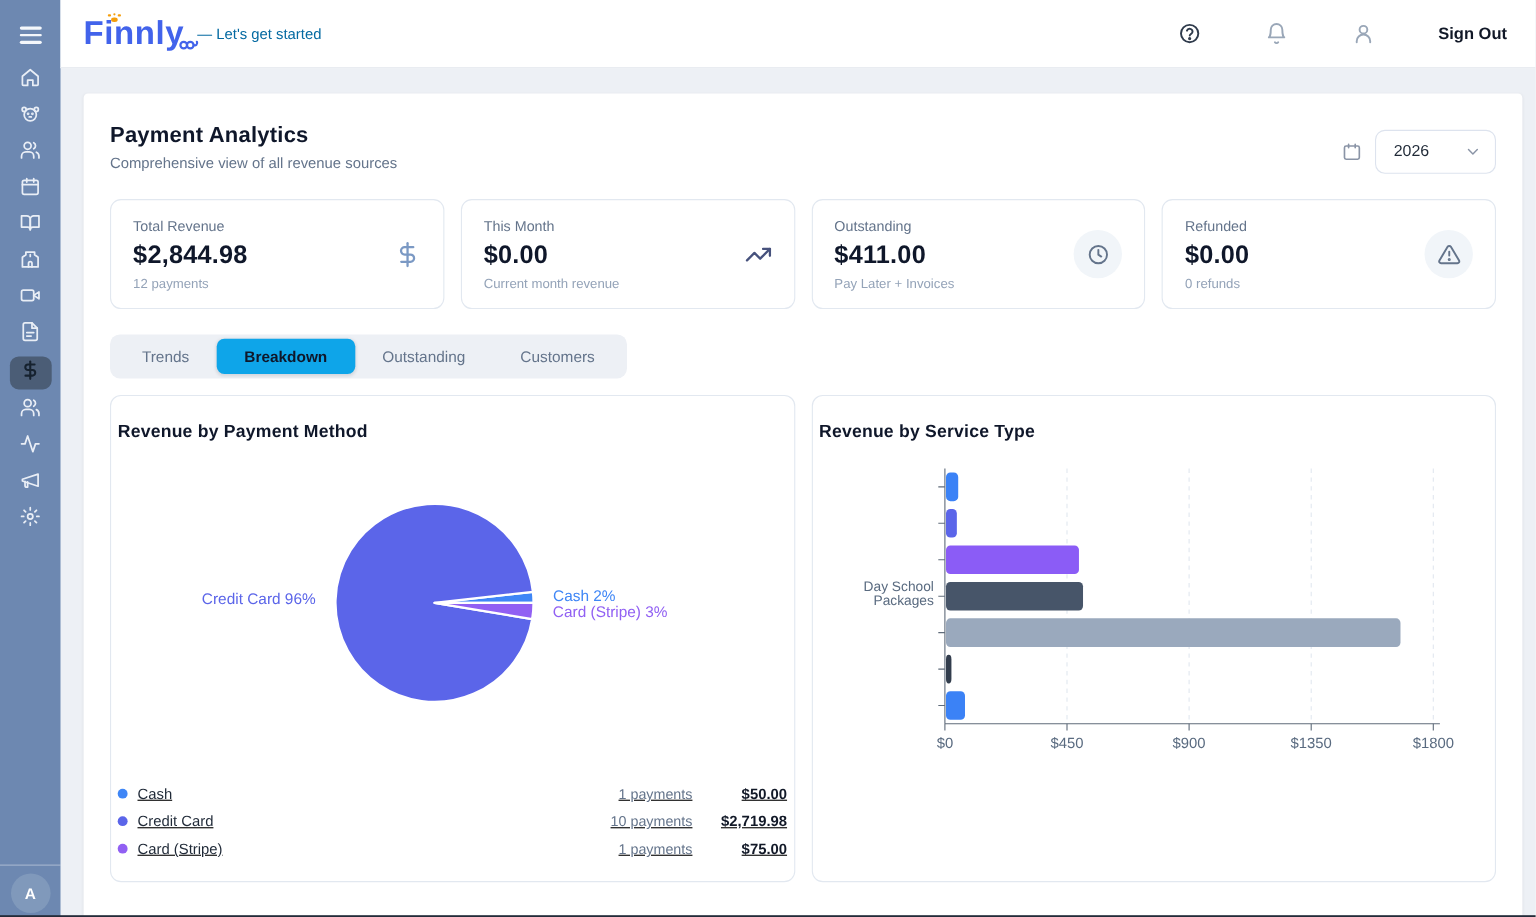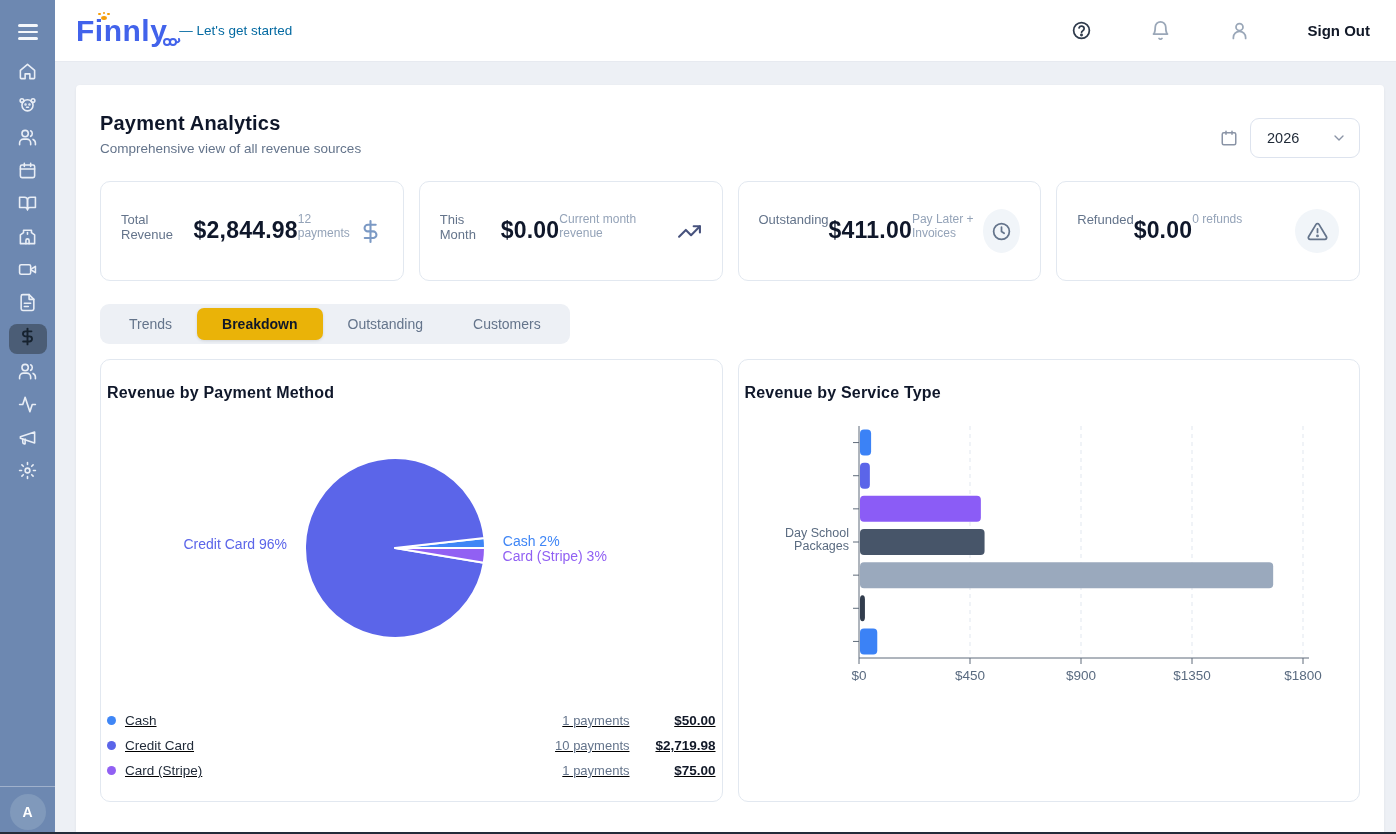--- a/index.html
+++ b/index.html
@@ -47,36 +47,36 @@
   .year-wrap { margin-left:auto; display:flex; align-items:center; gap:12px; margin-top:6px; }
   .year-cal { color:#8a94a6; display:flex; }
   .year-cal svg { width:18px; height:18px; }
   .year-select { width:110px; height:40px; border:1px solid #dde3ee; border-radius:9px; display:flex; align-items:center; padding:0 12px 0 16px; cursor:pointer; background:#fff; }
   .year-val { font-size:14.5px; color:#1f2937; }
   .year-chev { margin-left:auto; color:#8a94a6; display:flex; }
 
   
   .stats { display:grid; grid-template-columns:repeat(4,1fr); gap:15px; margin-top:23px; }
   .stat-card { border:1px solid #e2e8f0; border-radius:10px; height:100px; padding:16px 20px; display:flex; align-items:center; background:#fff; }
-  .stat-left { display:flex; flex-direction:row;justify-content:space-between; }
+  .stat-left { display:flex; flex-direction:column;justify-content:space-between; }
   .stat-label { font-size:13px; color:#64748b; }
   .stat-value { font-size:23px; font-weight:800; color:#0f172a; margin:5px 0 6px; letter-spacing:.2px; }
   .stat-sub { font-size:12px; color:#94a3b8; }
   .stat-icon { margin-left:auto; display:flex; align-items:center; justify-content:center; }
   .stat-icon svg { width:25px; height:25px; }
   .icon-circle { width:44px; height:44px; border-radius:50%; background:#f1f5f9; }
   .icon-circle svg { width:21px; height:21px; }
   .c-dollar { color:#7b99c4; }
   .c-trend { color:#47527d; }
   .c-soft { color:#64748b; }
 
   
   .tabs { display:inline-flex; background:#edf0f5; border-radius:9px; padding:4px; margin-top:23px; }
   .tab { border:none; background:transparent; font-family:inherit; font-size:14px; color:#64748b; padding:8px 25px; border-radius:7px; cursor:pointer; }
-  .tab.active { background:#eab308; color:#0f172a; font-weight:700; box-shadow:0 1px 3px rgba(15,23,42,.12); }
+  .tab.active { background:#0ea5e9; color:#0f172a; font-weight:700; box-shadow:0 1px 3px rgba(15,23,42,.12); }
 
   
   .charts { display:grid; grid-template-columns:1fr 1fr; gap:15px; margin-top:15px; }
   .chart-card { border:1px solid #e2e8f0; border-radius:10px; padding:24px 6px; height:443px; background:#fff; }
   .chart-title { font-size:16px; font-weight:700; color:#0f172a; letter-spacing:.2px; }
 
   .pm-legend { margin-top:10px; }
   .pm-row { display:flex; align-items:center; height:25px; font-size:13.5px;text-decoration:underline; }
   .pm-dot { width:9px; height:9px; border-radius:50%; margin-right:9px; flex-shrink:0; }
   .pm-label { color:#1f2937; font-weight:500; }

